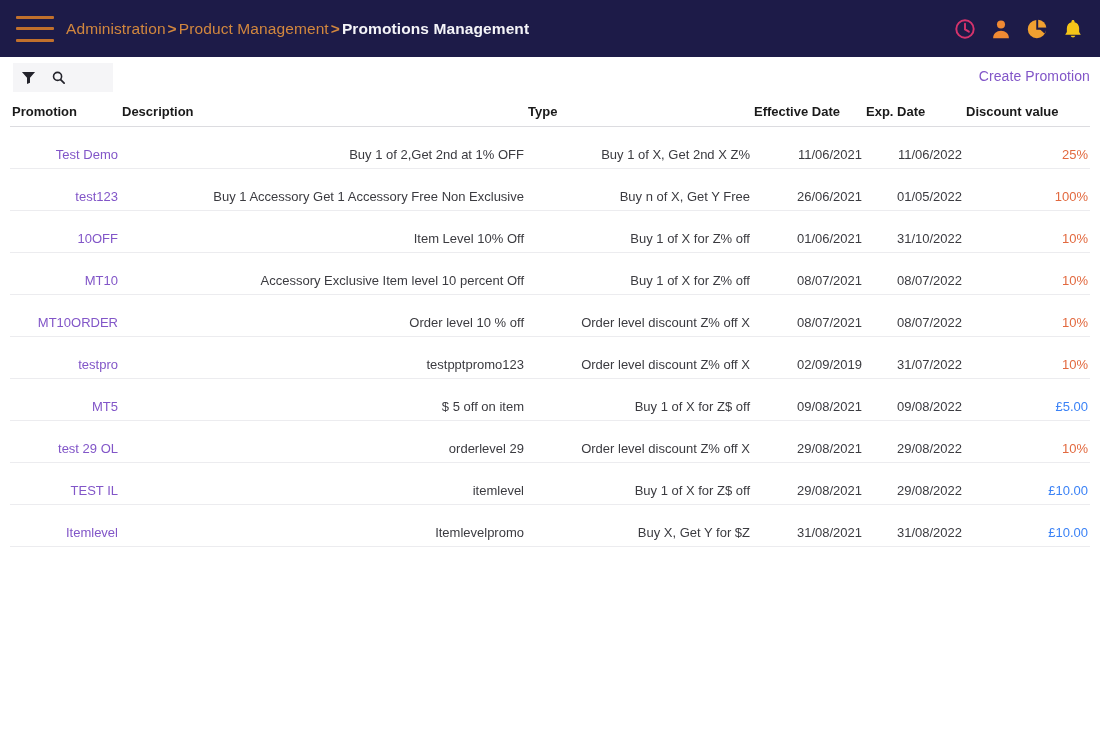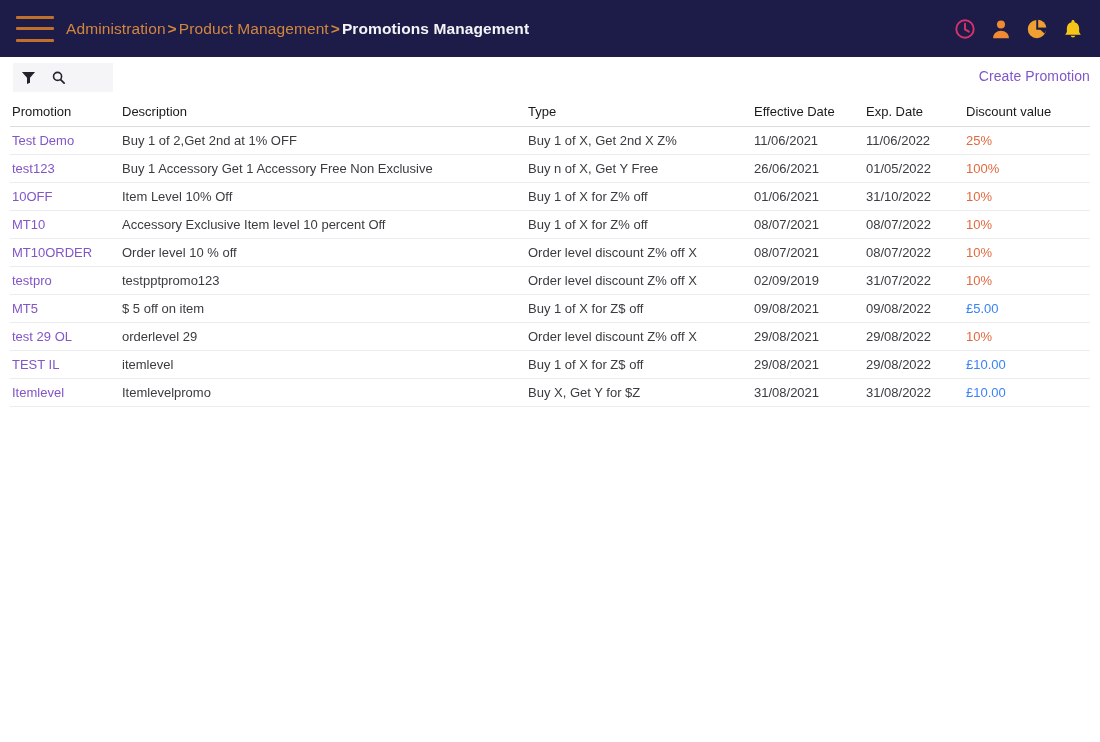--- a/index.html
+++ b/index.html
@@ -117,34 +117,35 @@
     padding: 0 10px 0 10px;
   }
   table.grid {
     width: 1080px;
     border-collapse: collapse;
     table-layout: fixed;
   }
   table.grid th {
     text-align: left;
     font-size: 13px;
-    font-weight: normal;
+    font-weight: bold;
     color: #1a1a1a;
     padding: 6px 2px 7px 2px;
     border-bottom: 1px solid #dcdce0;
     white-space: nowrap;
   }
   table.grid td {
     font-size: 13px;
     color: #3b3b40;
-    padding: 6px 2px 6px 2px;
+    padding: 20px 2px 6px 2px;
     border-bottom: 1px solid #ececef;
     white-space: nowrap;
     overflow: hidden;
     text-overflow: ellipsis;
+    text-align: right;
   }
   
   .c-promo { width: 110px; }
   .c-desc  { width: 406px; }
   .c-type  { width: 226px; }
   .c-eff   { width: 112px; }
   .c-exp   { width: 100px; }
   .c-disc  { width: 126px; }
 
   .promo-link {

